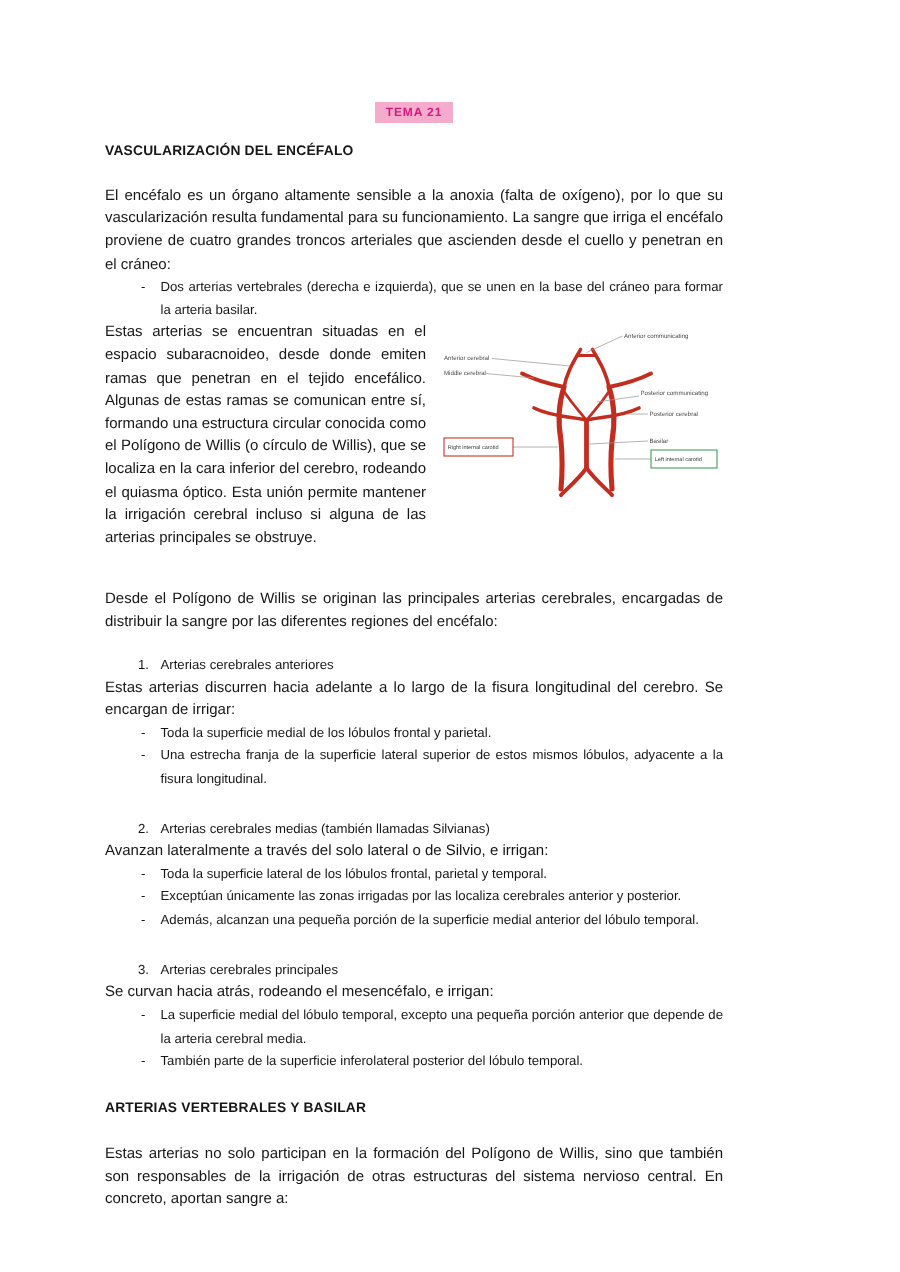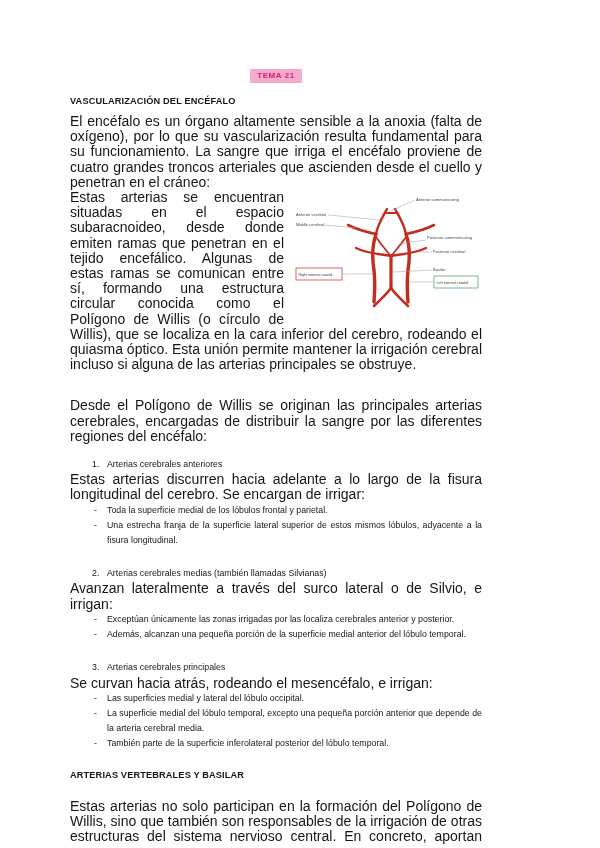--- a/index.html
+++ b/index.html
@@ -17,24 +17,24 @@
   }
   .badge-row { text-align:center; margin-bottom:13px; }
   .badge {
     display:inline-block;
     background:#F5ABCB; color:#D6197F;
     font-size:8px; font-weight:bold; letter-spacing:.6px;
     padding:2px 7px 3px 7px;
   }
   .doc-title {
     font-size:9.2px; font-weight:bold; letter-spacing:.15px;
-    margin-bottom:8px;
+    margin-bottom:18px;
   }
   .para {
-    font-size:14px; line-height:15.2px; text-align:justify;
+    font-size:10px; line-height:15.2px; text-align:justify;
   }
   .dash-list { list-style:none; }
   .dash-list li {
     position:relative; padding-left:37px;
     font-size:8.8px; line-height:15.2px; text-align:justify;
   }
   .dash-list li::before { content:"-"; position:absolute; left:24px; }
   .numbered-title {
     position:relative; padding-left:37px;
     font-size:8.8px; line-height:15.2px;
@@ -62,20 +62,21 @@
 
   <div class="badge-row">
     <span class="badge">TEMA 21</span>
   </div>
 
   <h1 class="doc-title">VASCULARIZACIÓN DEL ENCÉFALO</h1>
 
   <p class="para">El encéfalo es un órgano altamente sensible a la anoxia (falta de oxígeno), por lo que su vascularización resulta fundamental para su funcionamiento. La sangre que irriga el encéfalo proviene de cuatro grandes troncos arteriales que ascienden desde el cuello y penetran en el cráneo:</p>
 
   <ul class="dash-list">
+    <li>Dos arterias vertebrales (derecha e izquierda), que se unen en la base del cráneo para formar la arteria basilar.</li>
   </ul>
 
   <div class="willis-block">
     <figure class="willis-figure">
       <svg viewBox="0 0 188 118" width="188" height="118" xmlns="http://www.w3.org/2000/svg">
 
         <g stroke="#C22D20" fill="none" stroke-linecap="round">
           <path d="M91,21 L103,21" stroke-width="2"></path>
           <path d="M82,42 C84,32 88,26 93,17" stroke-width="2.4"></path>
           <path d="M112,42 C110,32 106,26 101,17" stroke-width="2.4"></path>
@@ -134,35 +135,35 @@
     <li>Toda la superficie medial de los lóbulos frontal y parietal.</li>
     <li>Una estrecha franja de la superficie lateral superior de estos mismos lóbulos, adyacente a la fisura longitudinal.</li>
   </ul>
 
   <div class="gap-md"></div>
 
   <div class="numbered-title">
     <span class="num">2.</span>
     <span>Arterias cerebrales medias (también llamadas Silvianas)</span>
   </div>
-  <p class="para">Avanzan lateralmente a través del surco lateral o de Silvio, e irrigan:</p>
+  <p class="para">Avanzan lateralmente a través del solo lateral o de Silvio, e irrigan:</p>
   <ul class="dash-list">
+    <li>Toda la superficie lateral de los lóbulos frontal, parietal y temporal.</li>
     <li>Exceptúan únicamente las zonas irrigadas por las localiza cerebrales anterior y posterior.</li>
     <li>Además, alcanzan una pequeña porción de la superficie medial anterior del lóbulo temporal.</li>
   </ul>
 
   <div class="gap-md"></div>
 
   <div class="numbered-title">
     <span class="num">3.</span>
     <span>Arterias cerebrales principales</span>
   </div>
   <p class="para">Se curvan hacia atrás, rodeando el mesencéfalo, e irrigan:</p>
   <ul class="dash-list">
-    <li>Las superficies medial y lateral del lóbulo occipital.</li>
     <li>La superficie medial del lóbulo temporal, excepto una pequeña porción anterior que depende de la arteria cerebral media.</li>
     <li>También parte de la superficie inferolateral posterior del lóbulo temporal.</li>
   </ul>
 
   <div class="gap-md"></div>
 
   <h2 class="section-title">ARTERIAS VERTEBRALES Y BASILAR</h2>
   <p class="para">Estas arterias no solo participan en la formación del Polígono de Willis, sino que también son responsables de la irrigación de otras estructuras del sistema nervioso central. En concreto, aportan sangre a:</p>
 
 </div>

